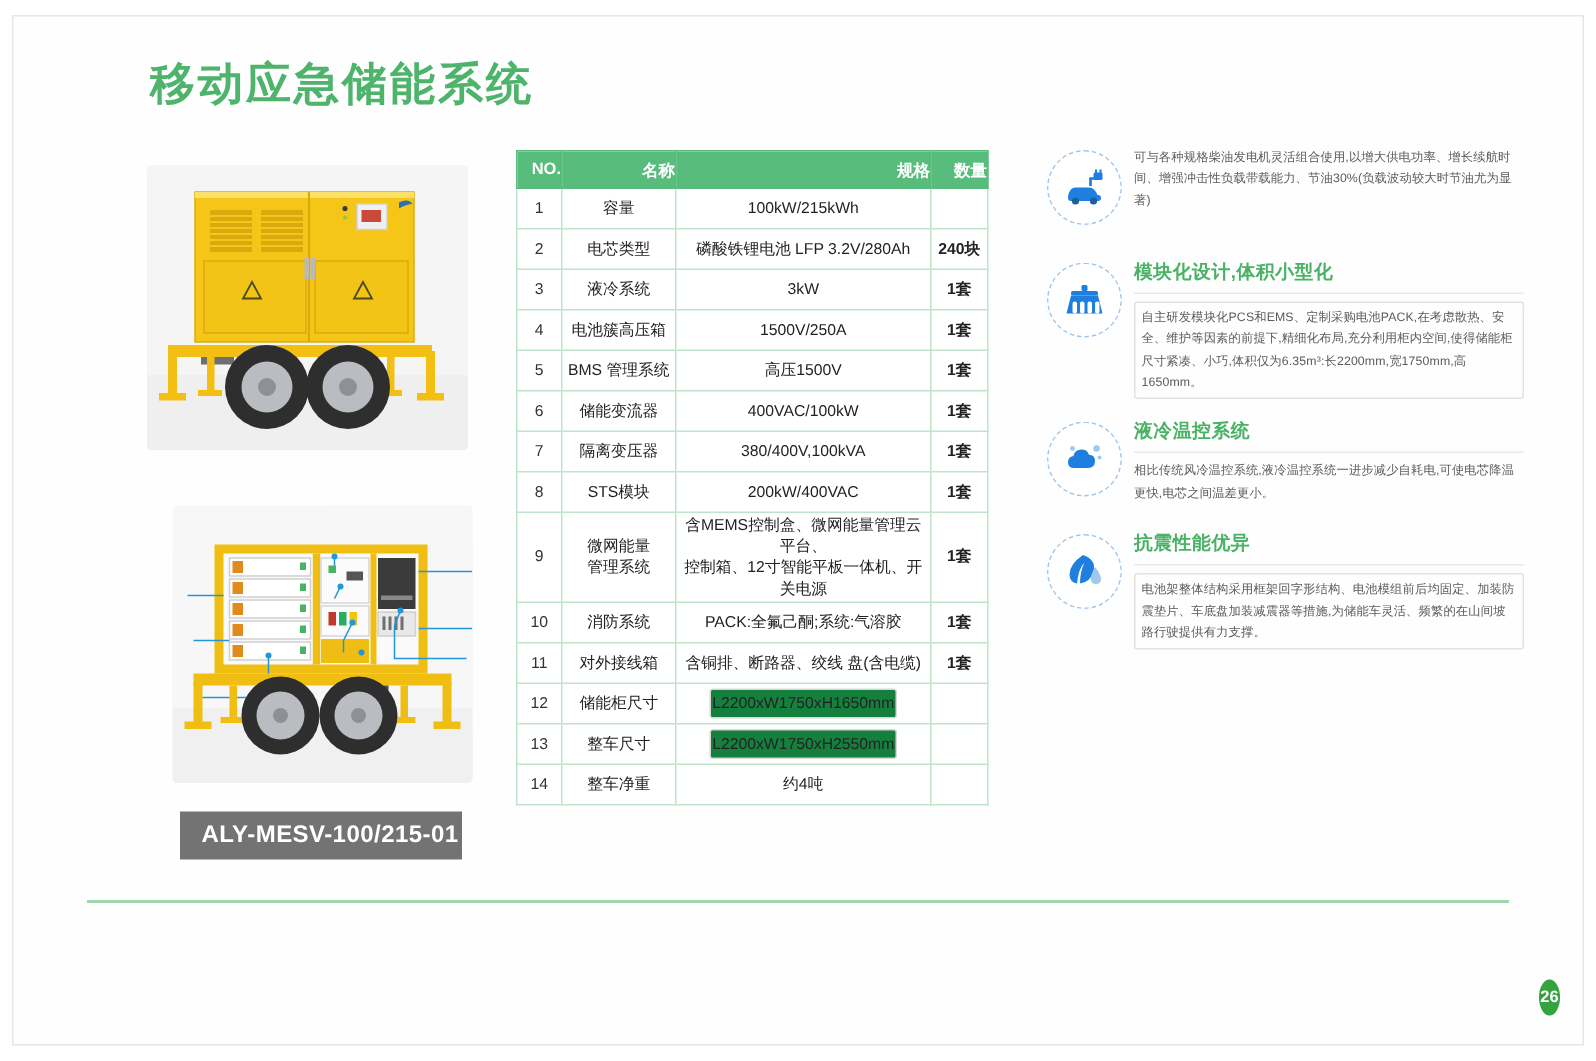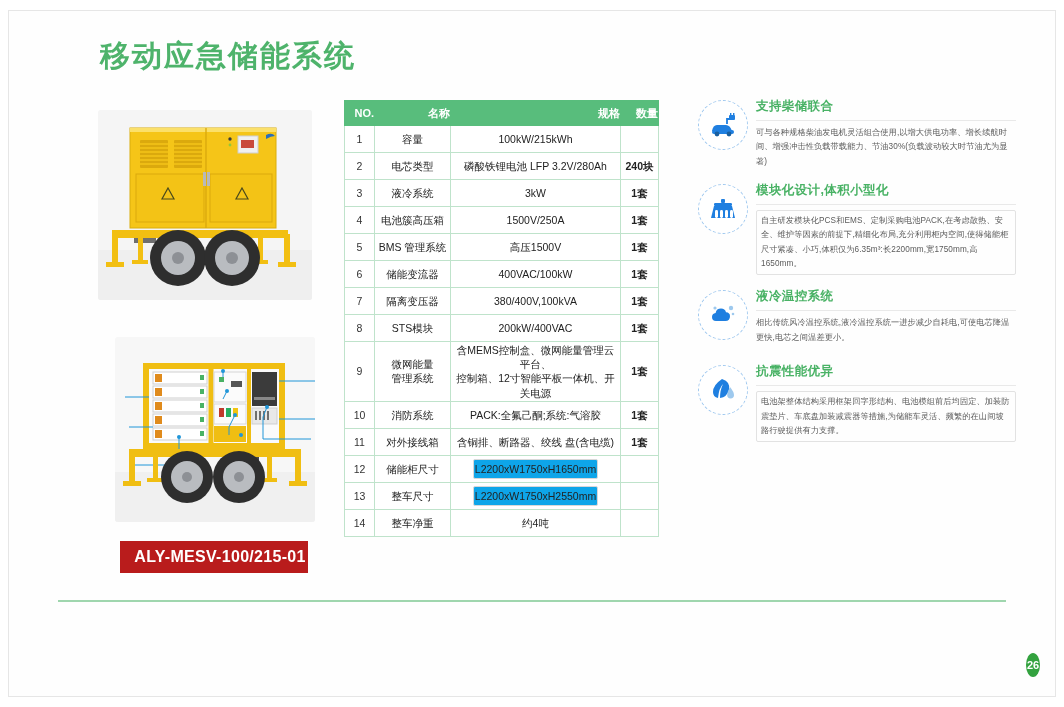--- a/index.html
+++ b/index.html
@@ -47,21 +47,21 @@
   .photo-closed { left: 98px; top: 110px; width: 214px; height: 190px; }
   .photo-open   { left: 115px; top: 337px; width: 200px; height: 185px; }
 
   .trailer-svg { display: block; width: 100%; height: 100%; }
 
   
   .model-badge {
     position: absolute;
     left: 120px; top: 541px;
     width: 188px; height: 32px;
-    background: #b91c1c;
+    background: #737373;
     color: #ffffff;
     font-size: 16px;
     font-weight: bold;
     display: flex; align-items: center; justify-content: center;
     letter-spacing: 0.3px;
     padding-left: 12px;
   }
 
   
   .spec-table {
@@ -100,21 +100,21 @@
   }
   .spec-table td.no   { font-size: 10.5px; color: #333; }
   .spec-table td.name { font-weight: normal; }
   .spec-table td.qty  { font-weight: bold; }
   .spec-table tr.tall td { height: 42px; }
   .boxed {
     display: inline-block;
     border: 1px solid #d8d8d8;
     padding: 2px 1px;
     border-radius: 2px;
-    background: #0ea5e9;
+    background: #15803d;
   }
 
   
   .features {
     position: absolute;
     left: 698px; top: 98px;
     width: 318px;
   }
   .feature {
     position: relative;
@@ -460,21 +460,20 @@
           <path d="M4 21 q1 -6 5 -6 h9 q4 0 6 6 z" fill="#1f7fe0"></path>
           <rect x="4" y="20" width="22" height="4" rx="2" fill="#1f7fe0"></rect>
           <circle cx="9" cy="24" r="2.4" fill="#1a5f9e"></circle>
           <circle cx="21" cy="24" r="2.4" fill="#1a5f9e"></circle>
           <path d="M19 14 v-5 h5" stroke="#1f7fe0" stroke-width="1.8" fill="none"></path>
           <rect x="21" y="5" width="6" height="5" rx="1" fill="#1f7fe0"></rect>
           <rect x="22" y="3" width="1.4" height="2.5" fill="#1f7fe0"></rect>
           <rect x="25" y="3" width="1.4" height="2.5" fill="#1f7fe0"></rect>
         </svg>
       </div>
-      <div class="feature-title">支持柴储联合</div>
       <div class="feature-body">可与各种规格柴油发电机灵活组合使用,以增大供电功率、增长续航时间、增强冲击性负载带载能力、节油30%(负载波动较大时节油尤为显著)</div>
     </div>
 
     <div class="feature">
       <div class="feature-icon">
         <svg width="30" height="30" viewBox="0 0 30 30">
           <path d="M3 24 l3 -12 h18 l3 12 z" fill="#1f7fe0"></path>
           <g fill="#ffffff">
             <rect x="7" y="16" width="3" height="8" rx="1.4"></rect>
             <rect x="12" y="16" width="3" height="8" rx="1.4"></rect>

